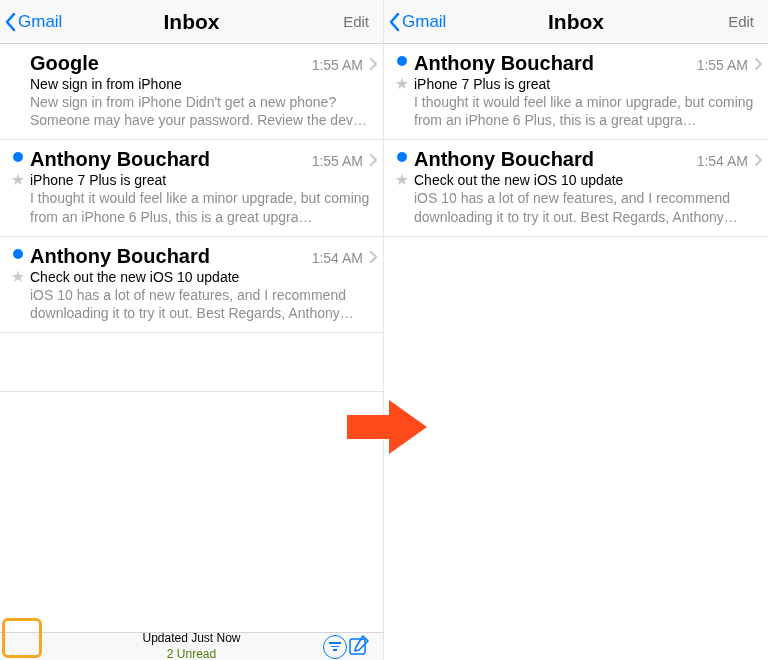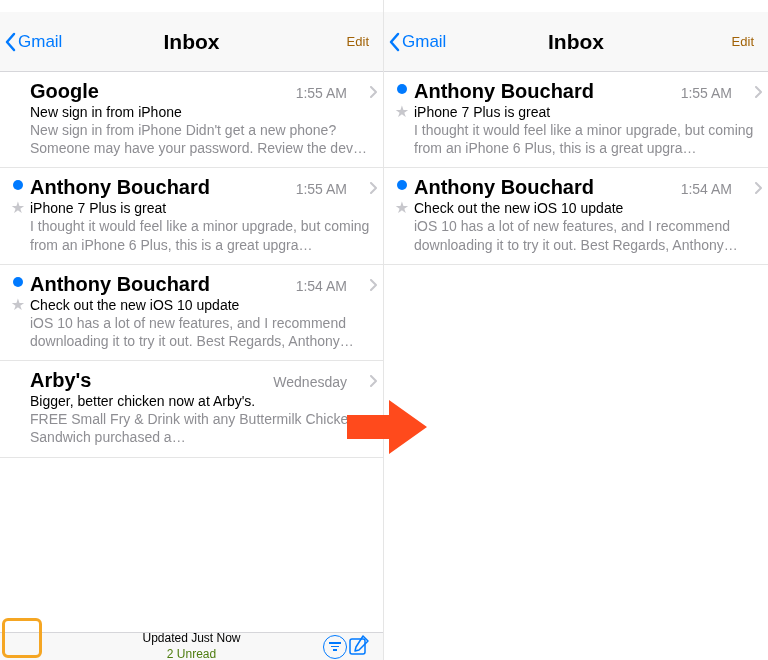--- a/index.html
+++ b/index.html
@@ -21,28 +21,27 @@
       height: 660px;
       display: flex;
       flex-direction: column;
       background: #fff;
       border-right: 1px solid #e5e5e5;
     }
     .phone:last-child { border-right: none; }
 
     
     .navbar {
-      height: 60px;
+      height: 44px;
       display: flex;
       align-items: center;
       justify-content: space-between;
       padding: 0 6px 0 4px;
       border-bottom: 1px solid #d6d6da;
       background: #f8f8f8;
-      margin-top: 12px;
     }
     .nav-left {
       display: flex;
       align-items: center;
       color: #007aff;
       font-size: 17px;
     }
     .nav-left .chev {
       width: 12px;
       height: 20px;
@@ -53,22 +52,22 @@
       font-size: 21px;
       font-weight: 600;
       color: #000;
       position: absolute;
       left: 50%;
       transform: translateX(-50%);
     }
     .phone { position: relative; }
     .navbar { position: relative; }
     .nav-right {
-      color: #a16207;
-      font-size: 13px;
+      color: #737373;
+      font-size: 15px;
       padding-right: 8px;
     }
 
     
     .list {
       flex: 1;
       overflow: hidden;
       background: #fff;
     }
     .row {
@@ -111,21 +110,21 @@
       font-size: 20px;
       font-weight: 700;
       color: #000;
       white-space: nowrap;
       overflow: hidden;
       text-overflow: ellipsis;
     }
     .meta {
       display: flex;
       align-items: center;
-      gap: 22px;
+      gap: 6px;
       flex-shrink: 0;
     }
     .time {
       font-size: 14px;
       color: #8e8e93;
     }
     .disclosure {
       color: #c7c7cc;
     }
     .subject {
@@ -298,34 +297,20 @@
             </div>
             <div class="subject">Check out the new iOS 10 update</div>
             <div class="preview">iOS 10 has a lot of new features, and I recommend downloading it to try it out. Best Regards, Anthony…</div>
           </div>
         </div>
         <div class="row">
           <div class="rail">
             <div class="dot hidden"></div>
             <div class="star hidden">★</div>
           </div>
-          <div class="content">
-            <div class="line1">
-              <div class="sender">Arby's</div>
-              <div class="meta">
-                <div class="time">Wednesday</div>
-                <div class="disclosure"><svg width="8" height="12" viewBox="0 0 8 12">
-                    <polyline points="2,1 7,6 2,11" fill="none" stroke="#c7c7cc" stroke-width="2" stroke-linecap="round" stroke-linejoin="round"></polyline>
-                  </svg></div>
-              </div>
-            </div>
-            <div class="subject">Bigger, better chicken now at Arby's.</div>
-            <div class="preview">FREE Small Fry &amp; Drink
-with any Buttermilk Chicken Sandwich purchased a…</div>
-          </div>
         </div>
       </div>
 
     <div class="toolbar">
       <div class="highlight-box"></div>
       <div class="filter-circle outline">
         <div class="filter-lines">
           <span class="fl1"></span>
             <span class="fl2"></span>
             <span class="fl3"></span>

